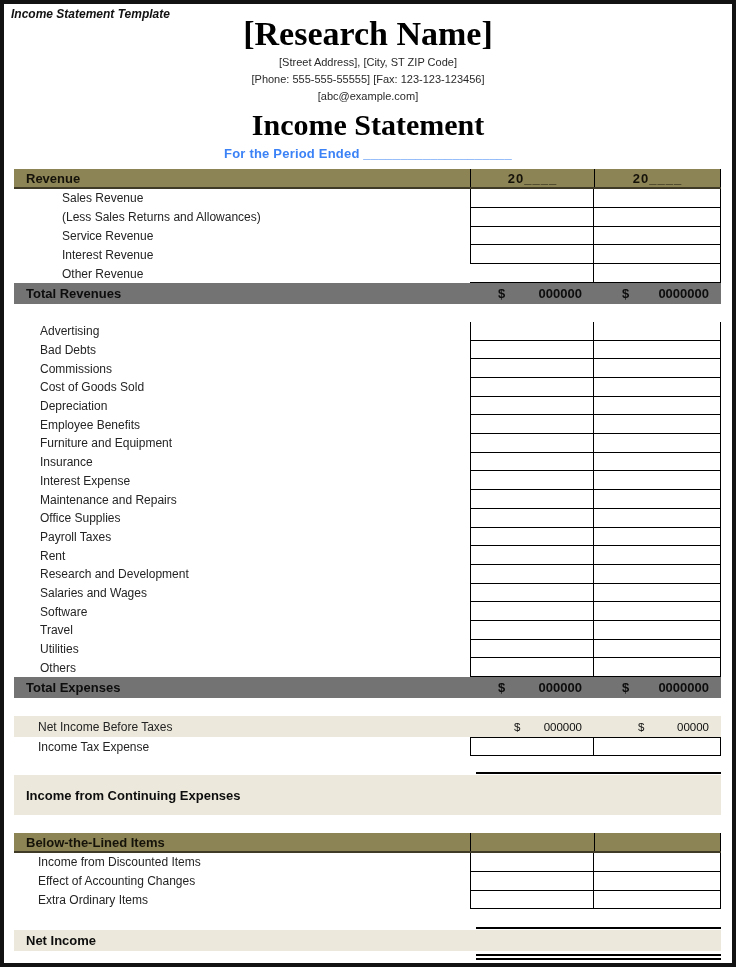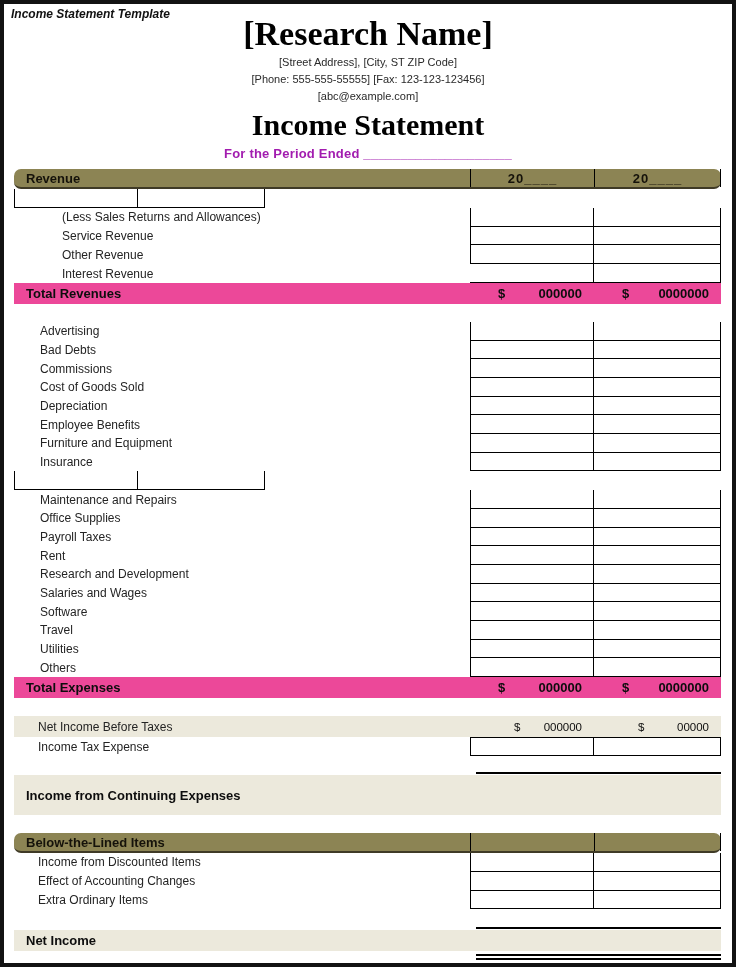--- a/index.html
+++ b/index.html
@@ -22,53 +22,52 @@
   .doc-header { text-align:center; padding-top:10px; }
   .company {
     font-family:"Liberation Serif","DejaVu Serif",serif;
     font-size:34px; font-weight:bold; color:#000; line-height:40px;
   }
   .addr { font-size:11px; color:#2a2a2a; line-height:17px; }
   .doc-title {
     font-family:"Liberation Serif","DejaVu Serif",serif;
     font-size:30px; font-weight:bold; color:#000; line-height:36px; margin-top:2px;
   }
-  .period { font-size:13px; font-weight:bold; color:#a21caf; margin-top:3px; letter-spacing:.2px; }
+  .period { font-size:13px; font-weight:bold; color:#3b82f6; margin-top:3px; letter-spacing:.2px; }
 
   
   .sheet { position:relative; margin-left:10px; width:707px; margin-top:8px; }
   .row { display:flex; }
   .lbl { width:456px; display:flex; align-items:center; font-size:12px; color:#242424; }
   .c1  { width:124px; } .c2 { width:127px; }
 
   
   .band-header {
     background:#8C8454; height:20px;
     border-bottom:2px solid #3F3A26;
-    border-radius:7px;
   }
   .band-header .lbl { font-size:13px; font-weight:bold; color:#15120a; padding-left:12px; }
   .band-header .c1, .band-header .c2 {
     border-left:1px solid #000; display:flex; align-items:center; justify-content:center;
     font-size:13px; font-weight:bold; color:#15120a; letter-spacing:1px;
   }
   .band-header .c2 { border-right:1px solid #000; }
 
   
   .item-row { height:18.8px; }
-  .items-expenses .item-row { height:18.7px; }
+  .items-expenses .item-row { height:18.7px;justify-content:center; }
   .item-row .cell { border-right:1px solid #000; border-bottom:1px solid #000; background:#fff; }
   .item-row .c1 { border-left:1px solid #000; }
   .items-revenue .item-row:last-child .c1 { border-left:none; }
   .indent-rev  .lbl { padding-left:48px; }
   .indent-exp  .lbl { padding-left:26px; }
   .indent-btl  .lbl { padding-left:24px; }
 
   
-  .total-band { background:#ec4899; height:21px;align-items:center; }
+  .total-band { background:#737373; height:21px;align-items:center; }
   .total-band .lbl { font-size:13px; font-weight:bold; color:#0d0d0d; padding-left:12px; }
   .amt { display:flex; align-items:center; justify-content:space-between;
          font-size:13px; font-weight:bold; color:#0d0d0d; padding:0 12px 0 28px; }
 
   
   .nibt { background:#ECE9DC; height:21px; margin-top:18px;justify-content:space-between; }
   .nibt .lbl { padding-left:24px; font-size:12px; }
   .nibt .amt { font-weight:normal; font-size:11.5px; padding:0 12px 0 44px; }
   .tax-row { height:19px; }
   .tax-row .lbl { padding-left:24px; }
@@ -110,44 +109,45 @@
 
     <div class="row band-header">
       <div class="lbl">Revenue</div>
       <div class="c1">20____</div>
       <div class="c2">20____</div>
     </div>
 
     <div class="items-revenue indent-rev">
 
         <div class="row item-row">
+          <div class="lbl">Sales Revenue</div>
           <div class="c1 cell"></div>
           <div class="c2 cell"></div>
         </div>
 
         <div class="row item-row">
           <div class="lbl">(Less Sales Returns and Allowances)</div>
           <div class="c1 cell"></div>
           <div class="c2 cell"></div>
         </div>
 
         <div class="row item-row">
           <div class="lbl">Service Revenue</div>
           <div class="c1 cell"></div>
           <div class="c2 cell"></div>
         </div>
 
         <div class="row item-row">
+          <div class="lbl">Interest Revenue</div>
+          <div class="c1 cell"></div>
+          <div class="c2 cell"></div>
+        </div>
+
+        <div class="row item-row">
           <div class="lbl">Other Revenue</div>
-          <div class="c1 cell"></div>
-          <div class="c2 cell"></div>
-        </div>
-
-        <div class="row item-row">
-          <div class="lbl">Interest Revenue</div>
           <div class="c1 cell"></div>
           <div class="c2 cell"></div>
         </div>
       </div>
 
     <div class="row total-band">
       <div class="lbl">Total Revenues</div>
       <div class="c1 amt">
         <span>$</span>
         <span>000000</span>
@@ -205,20 +205,21 @@
           <div class="c2 cell"></div>
         </div>
 
         <div class="row item-row">
           <div class="lbl">Insurance</div>
           <div class="c1 cell"></div>
           <div class="c2 cell"></div>
         </div>
 
         <div class="row item-row">
+          <div class="lbl">Interest Expense</div>
           <div class="c1 cell"></div>
           <div class="c2 cell"></div>
         </div>
 
         <div class="row item-row">
           <div class="lbl">Maintenance and Repairs</div>
           <div class="c1 cell"></div>
           <div class="c2 cell"></div>
         </div>
 

